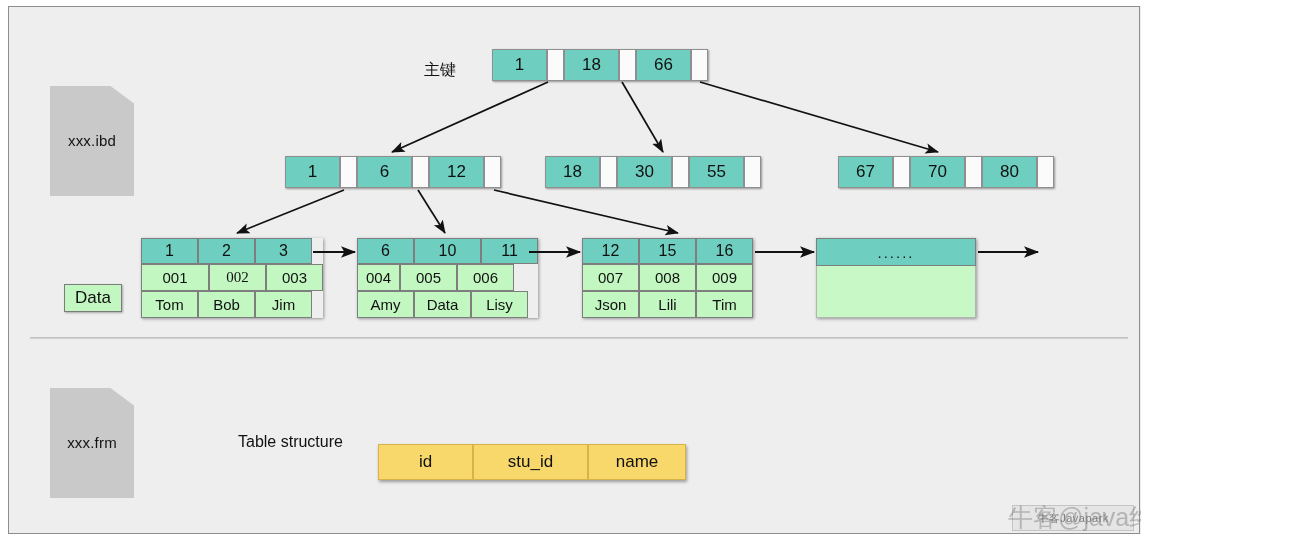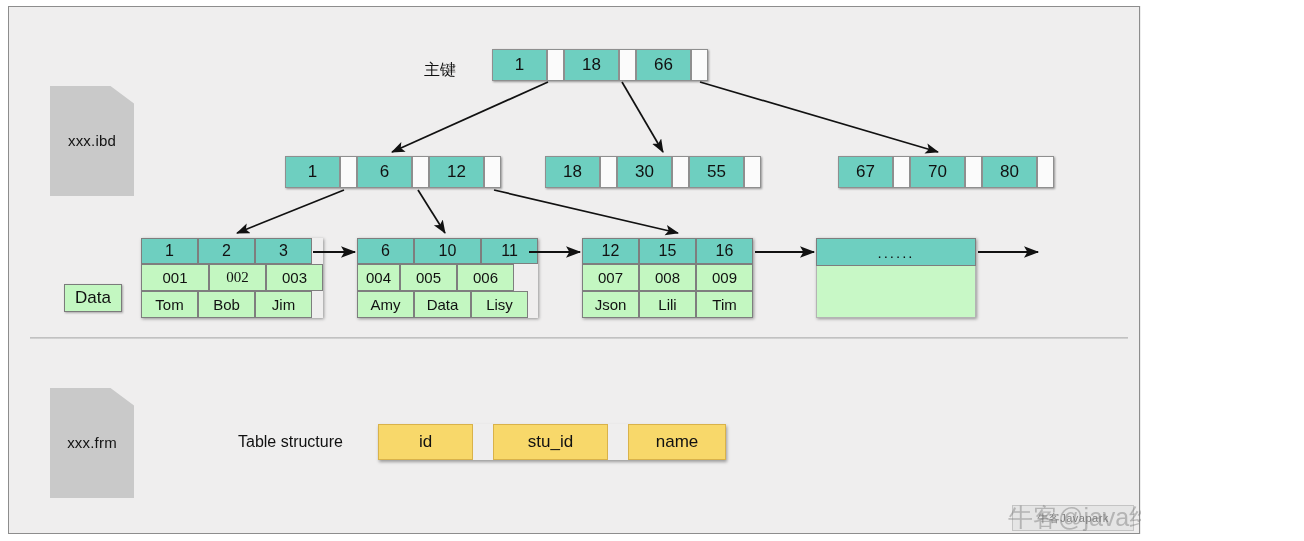--- a/index.html
+++ b/index.html
@@ -259,21 +259,21 @@
         <div class="leaf-cell val" style="width: 57px;">Lili</div>
         <div class="leaf-cell val" style="width: 57px;">Tim</div>
       </div>
     </div>
 
   <div class="tail" style="left:816px;top:238px;">
     <div class="tail-head">......</div>
     <div class="tail-body"></div>
   </div>
 
-  <div class="tstruct" id="table-structure" style="left:378px;top:424px;gap:20px;">
+  <div class="tstruct" id="table-structure" style="left:378px;top:444px;">
       <div class="tcell" style="width: 95px;">id</div>
       <div class="tcell" style="width: 115px;">stu_id</div>
       <div class="tcell" style="width: 98px;">name</div>
     </div>
 
   <svg id="arrows">
     <defs>
       <marker id="ah" markerWidth="9" markerHeight="9" refX="7.4" refY="3.1" orient="auto" markerUnits="strokeWidth">
         <path d="M0,0 L8,3.1 L0,6.2 L1.8,3.1 z" fill="#111"></path>
       </marker>

